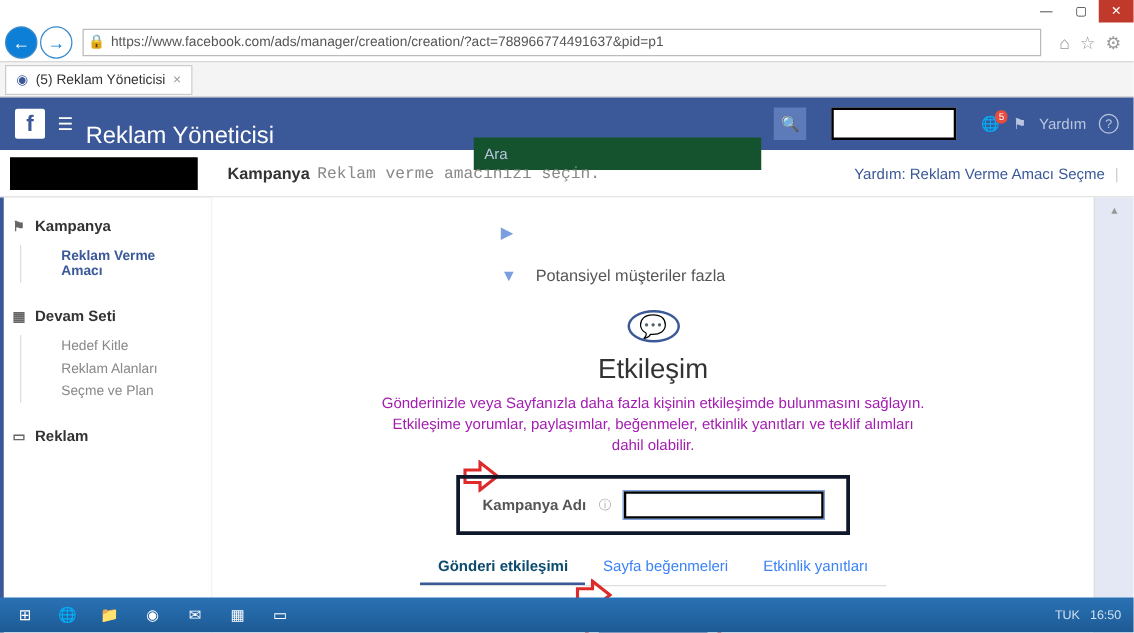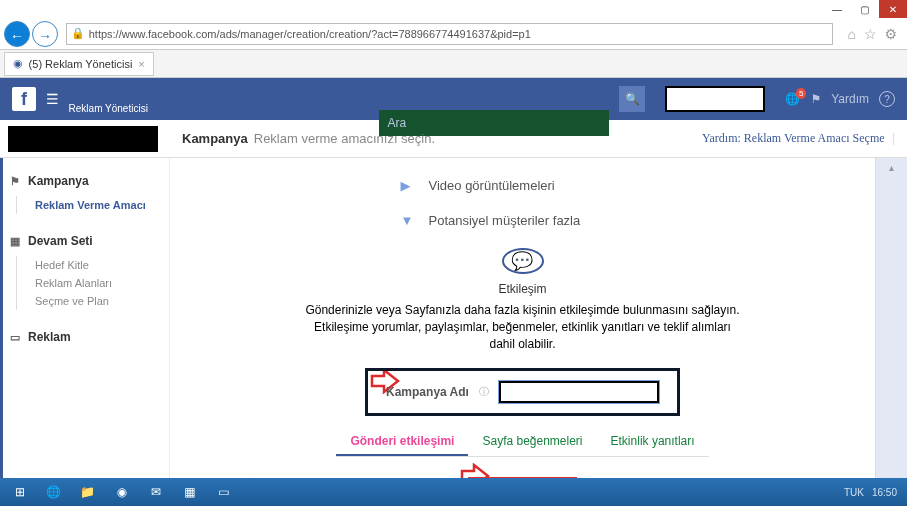--- a/index.html
+++ b/index.html
@@ -18,74 +18,74 @@
 .url-lock { color: #888; }
 .browser-icons { display: flex; gap: 8px; color: #999; font-size: 14px; padding: 0 6px; }
 .tabs-bar { height: 28px; display: flex; align-items: center; padding: 0 4px; border-bottom: 1px solid #ccc; background: #f4f4f4; }
 .tab { height: 24px; background: #fff; border: 1px solid #ccc; padding: 0 8px; display: flex; align-items: center; gap: 6px; font-size: 11px; color: #333; }
 .tab-close { color: #999; }
 
 
 .fb-header { height: 42px; background: #3b5998; display: flex; align-items: center; padding: 0 12px; gap: 10px; color: #fff; }
 .fb-logo { width: 24px; height: 24px; background: #fff; color: #3b5998; display: flex; align-items: center; justify-content: center; font-weight: bold; font-size: 18px; border-radius: 2px; }
 .hamburger { color: #fff; font-size: 14px; }
-.fb-title { font-size: 10px; margin-top: 19px; }
+.fb-title { font-size: 19px; margin-top: 19px; }
 .fb-spacer { flex: 1; }
 .fb-search { width: 230px; height: 26px; background: #14532d; border: none; padding: 0 8px; color: #fff; font-size: 12px; margin-top: 48px; }
 .fb-search::placeholder { color: #b9c5e0; }
 .fb-search-btn { width: 26px; height: 26px; background: #5d7bb9; display: flex; align-items: center; justify-content: center; color: #b9c5e0; font-size: 12px; }
 .fb-account-box { width: 100px; height: 26px; border: 2px solid #000; margin: 0 10px; background: #fff; }
 .fb-icons { display: flex; gap: 10px; color: #b9c5e0; font-size: 12px; align-items: center; }
 .fb-icon-badge { position: relative; }
 .badge { position: absolute; top: -4px; right: -6px; background: #e74c3c; color: #fff; font-size: 8px; padding: 1px 3px; border-radius: 6px; }
 .help-q { width: 16px; height: 16px; border: 1px solid #b9c5e0; border-radius: 50%; display: flex; align-items: center; justify-content: center; font-size: 10px; }
 
 
 .sub-header { height: 38px; border-bottom: 1px solid #ddd; display: flex; align-items: center; padding: 0; }
 .sub-left { width: 170px; padding: 4px 8px; }
 .account-select { width: 150px; height: 26px; border: 2px solid #000; background: #000; }
 .sub-main { flex: 1; display: flex; align-items: center; padding: 0 12px; font-size: 13px; }
 .sub-title { font-weight: bold; color: #333; margin-right: 6px; }
-.sub-desc { color: #888; }
+.sub-desc { color: #888; font-family: Liberation Mono, monospace; }
 .sub-links { margin-left: auto; font-size: 12px; color: #3b5998; display: flex; gap: 8px; }
-.sub-links span { cursor: pointer; font-family: Liberation Serif, serif; }
+.sub-links span { cursor: pointer; }
 .sub-sep { color: #ccc; }
 
 
 .layout { display: flex; height: 350px; }
 .sidebar { width: 170px; border-right: 1px solid #eee; padding: 16px 10px; position: relative; }
 .sidebar-blue { position: absolute; left: 0; top: 0; bottom: 0; width: 3px; background: #3b5998; }
 .sb-section { margin-bottom: 20px; }
 .sb-heading { display: flex; align-items: center; gap: 6px; font-size: 12px; font-weight: bold; color: #333; margin-bottom: 8px; }
 .sb-icon { width: 12px; font-size: 11px; color: #666; }
-.sb-items { padding-left: 18px; border-left: 1px solid #ddd; margin-left: 6px; }
+.sb-items { padding-left: 32px; border-left: 1px solid #ddd; margin-left: 6px; }
 .sb-item { font-size: 11px; color: #888; padding: 3px 0; }
 .sb-item.active { color: #3b5998; font-weight: bold; }
 .sb-close { position: absolute; bottom: 10px; left: 0; right: 0; text-align: center; font-size: 12px; color: #333; }
 
 .content { flex: 1; position: relative; background: #fff; display: flex; flex-direction: column; align-items: center; padding-top: 10px; }
 .right-gutter { width: 32px; background: #e4e8f5; border-left: 1px solid #ddd; position: relative; }
 .scroll-arrow { position: absolute; left: 50%; transform: translateX(-50%); color: #999; font-size: 10px; }
 
 .objective-list { width: 260px; }
 .obj-row { display: flex; align-items: center; gap: 10px; padding: 10px 8px; font-size: 13px; color: #555; }
 .obj-icon { width: 18px; color: #7a9ee0; }
 
 .engage-icon { width: 42px; height: 42px; border: 2px solid #3b5998; border-radius: 50%; display: flex; align-items: center; justify-content: center; color: #3b5998; font-size: 18px; margin-top: 10px; }
-.engage-title { font-size: 12px; color: #333; margin-top: 8px; }
-.engage-desc { font-size: 12px; color: #000000; text-align: center; max-width: 440px; margin-top: 6px; line-height: 1.4; }
+.engage-title { font-size: 22px; color: #333; margin-top: 8px; }
+.engage-desc { font-size: 12px; color: #a21caf; text-align: center; max-width: 440px; margin-top: 6px; line-height: 1.4; }
 
 .campaign-row { display: flex; align-items: center; gap: 10px; margin-top: 16px; padding: 10px 18px; border: 3px solid #0f172a; position: relative; }
 .camp-label { font-size: 12px; color: #555; font-weight: bold; }
 .camp-info { color: #aaa; font-size: 10px; }
 .camp-input { width: 160px; height: 22px; border: 2px solid #000; outline: 1px solid #7a9ee0; }
 
 .type-tabs { display: flex; gap: 0; margin-top: 12px; border-bottom: 1px solid #ddd; }
-.type-tab { padding: 6px 14px; font-size: 12px; color: #15803d; border-bottom: 2px solid transparent; }
-.type-tab.active { font-weight: bold; color: #ec4899; border-bottom: 2px solid #3b5998; }
+.type-tab { padding: 6px 14px; font-size: 12px; color: #3b82f6; border-bottom: 2px solid transparent; }
+.type-tab.active { font-weight: bold; color: #0c4a6e; border-bottom: 2px solid #3b5998; }
 
 .continue-wrap { margin-top: 20px; padding: 8px; border: 3px solid #dd2b2b; }
 .continue-btn { padding: 8px 22px; background: #3b5998; color: #fff; font-size: 13px; border: none; font-weight: bold; }
 
 .red-arrow { position: absolute; width: 30px; height: 26px; }
 .red-arrow svg { width: 100%; height: 100%; }
 
 
 .taskbar { position: absolute; bottom: 0; left: 0; right: 0; height: 28px; background: linear-gradient(#2a72b5, #1d5a95); display: flex; align-items: center; padding: 0 4px; gap: 2px; }
 .tb-item { width: 32px; height: 24px; display: flex; align-items: center; justify-content: center; font-size: 12px; color: #fff; }
@@ -187,21 +187,20 @@
           <span>Reklam</span>
         </div>
     </div>
     <div class="sb-close">Kapat</div>
   </div>
 
   <div class="content">
     <div class="objective-list">
       <div class="obj-row">
         <span class="obj-icon">▶</span>
-        <span>Video görüntülemeleri</span>
       </div>
       <div class="obj-row">
         <span class="obj-icon">▼</span>
         <span>Potansiyel müşteriler fazla</span>
       </div>
     </div>
 
     <div class="engage-icon">💬</div>
     <div class="engage-title">Etkileşim</div>
     <div class="engage-desc">Gönderinizle veya Sayfanızla daha fazla kişinin etkileşimde bulunmasını sağlayın. Etkileşime yorumlar, paylaşımlar, beğenmeler, etkinlik yanıtları ve teklif alımları dahil olabilir.</div>

